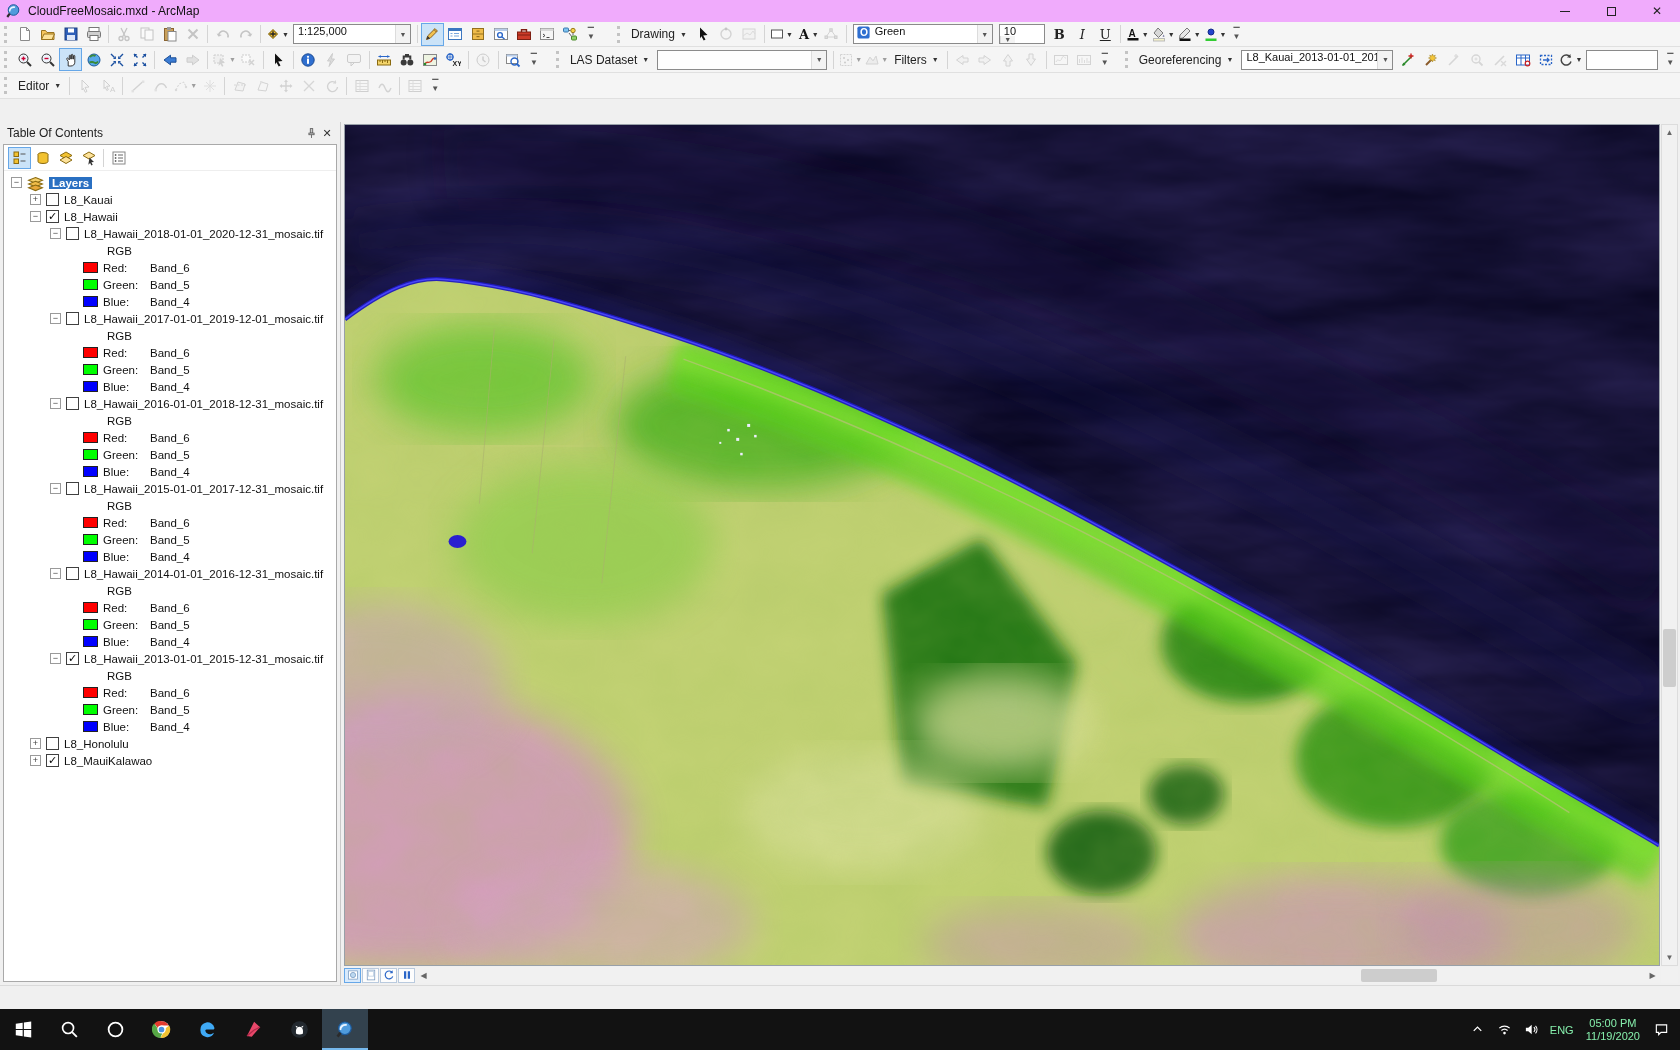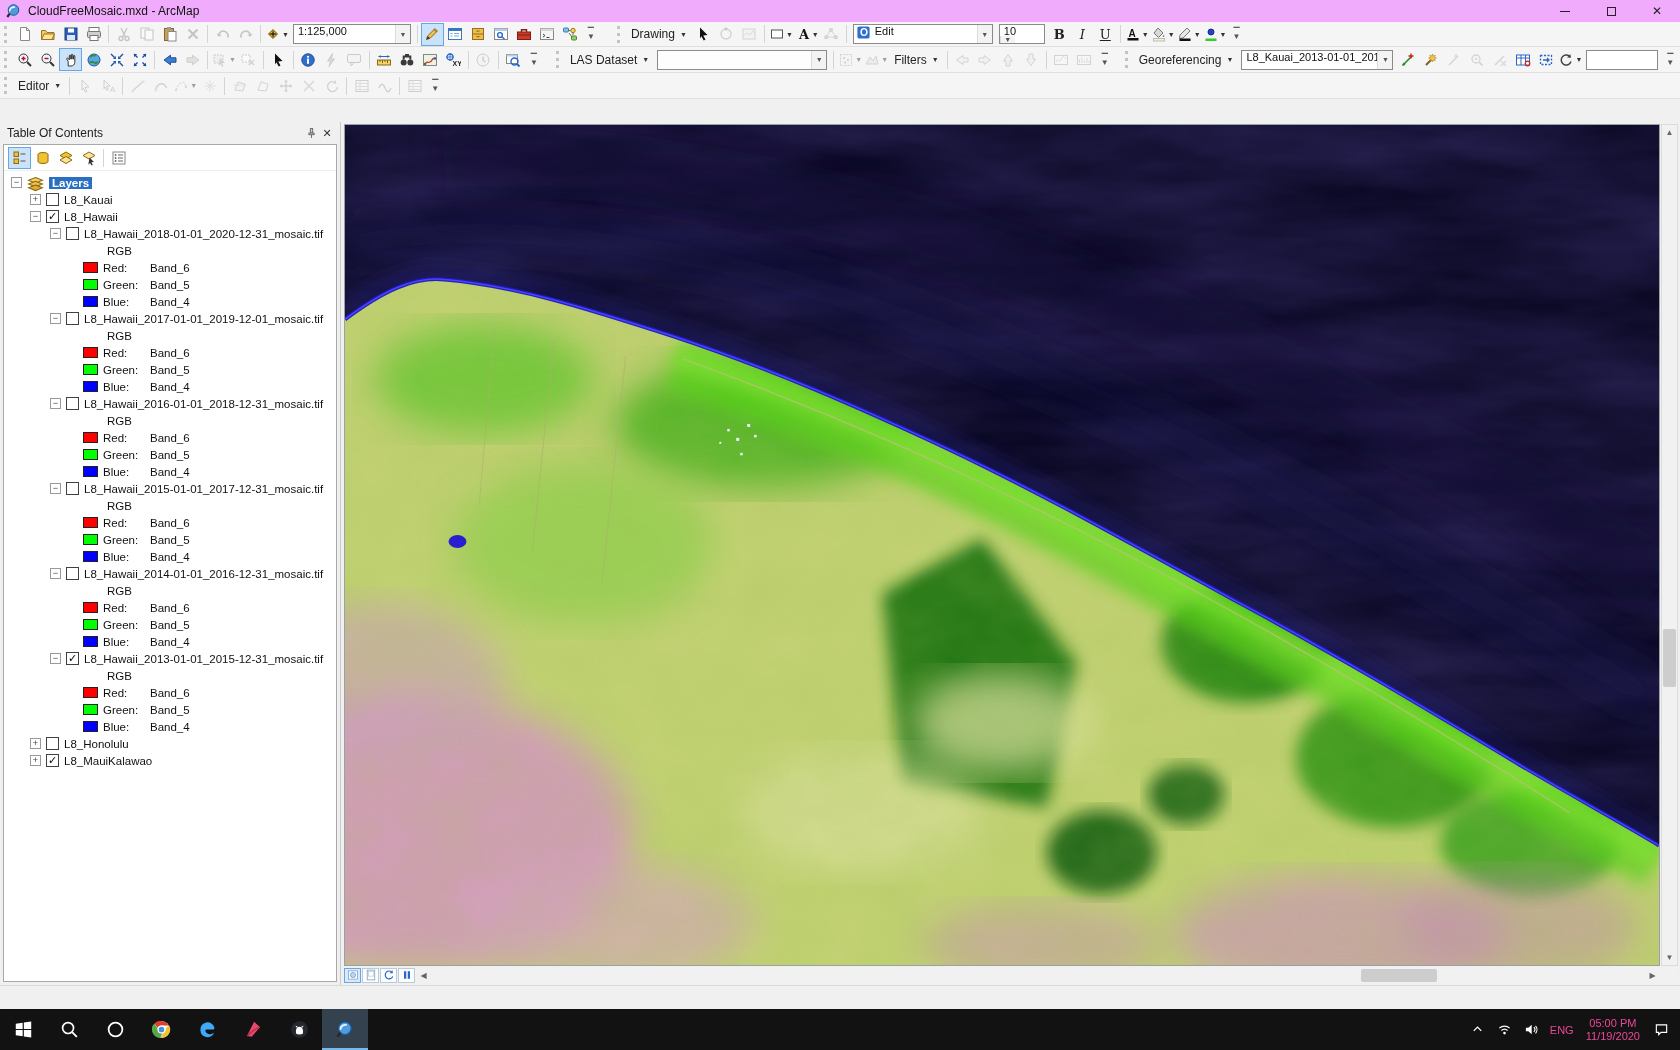--- a/index.html
+++ b/index.html
@@ -65,21 +65,21 @@
   .hstrip{position:absolute;left:3px;right:20px;bottom:2px;height:16px;background:#f1f1f1;display:flex;align-items:center}
   .vb{width:17px;height:15px;display:flex;align-items:center;justify-content:center;border:1px solid #b9cade;background:#fdfdfd;margin-right:1px}
   .vb svg{width:12px;height:12px}
   .vb.sel{background:#d8eafc;border-color:#66a7e8}
   .htrack{flex:1;position:relative;height:15px}
   .hthumb{position:absolute;left:930px;top:1px;width:76px;height:13px;background:#cdcdcd;border-radius:2px}
   .corner{position:absolute;right:2px;bottom:2px;width:17px;height:16px;background:#f1f1f1}
   
   .statusbar{position:absolute;left:0;right:0;bottom:41px;height:24px;background:#f0f0f0;border-top:1px solid #dadada}
   
-  .taskbar{position:absolute;left:0;right:0;bottom:0;height:41px;background:#121212;display:flex;align-items:stretch;color:#ec4899}
+  .taskbar{position:absolute;left:0;right:0;bottom:0;height:41px;background:#121212;display:flex;align-items:stretch;color:#86efac}
   .tslot{width:46px;display:flex;align-items:center;justify-content:center}
   .tslot svg{width:19px;height:19px}
   .tslot.active{background:#33424e;box-shadow:inset 0 -2px 0 #76b9ed}
   .tray{margin-left:auto;display:flex;align-items:center;font-size:11px;gap:1px;padding-right:6px}
   .tico{width:26px;height:41px;display:flex;align-items:center;justify-content:center}
   .tico svg{width:15px;height:15px}
   .tlang{width:32px;text-align:center}
   .clockblk{text-align:center;line-height:13px;padding:0 7px}
 </style>
 </head>
@@ -337,21 +337,21 @@
               <rect x="11.6" y="10" width="2.4" height="2.4" fill="#ccc" stroke="#999"></rect>
             </svg>
           </span>
         </div>
         <div class="sep"></div>
         <div class="combo" style="width: 140px;">
           <span class="cico"><svg viewBox="0 0 16 16">
               <rect x="1.5" y="1.5" width="13" height="13" rx="2" fill="#2f6fd0"></rect>
               <text x="4.2" y="12" font-size="11" fill="#fff" font-weight="bold">O</text>
             </svg></span>
-          <span class="cval">Edit</span>
+          <span class="cval">Green</span>
           <span class="carr">▼</span>
         </div>
         <div class="combo" style="width: 46px; flex-direction: column;">
           <span class="cval">10</span>
           <span class="carr">▼</span>
         </div>
         <div class="tbtn">
           <span class="glyphB">B</span>
         </div>
         <div class="tbtn">

